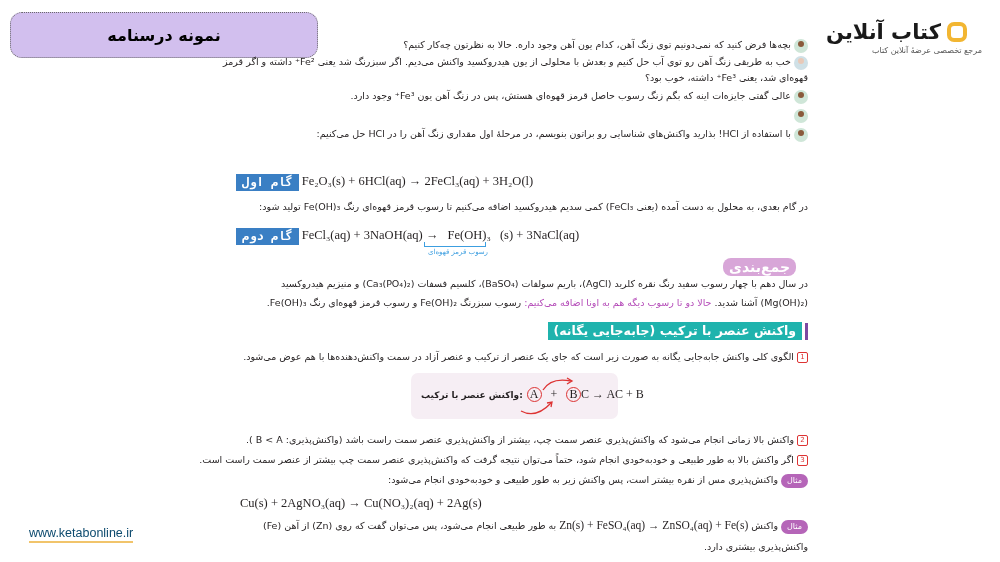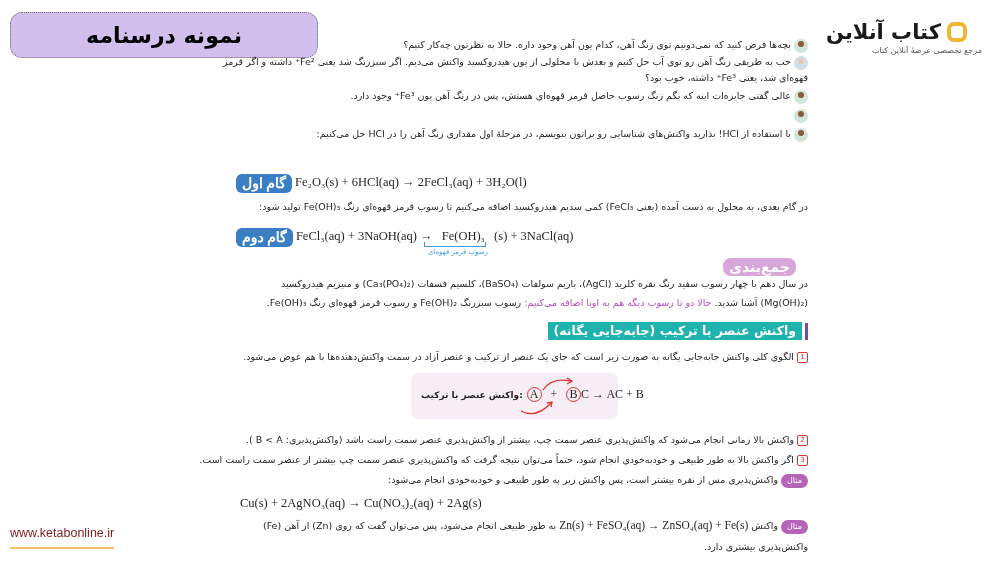--- a/index.html
+++ b/index.html
@@ -4,39 +4,39 @@
 <style>
   html, body { margin:0; padding:0; }
   body {
     width:1000px; height:562px; overflow:hidden; background:#ffffff;
     position:relative; font-family:"DejaVu Sans", sans-serif; color:#231f20;
   }
   .badge-title {
     position:absolute; left:10px; top:12px; width:306px; height:44px;
     background:#d2bfee; border:1px dotted #6a6a6a; border-radius:12px;
     display:flex; align-items:center; justify-content:center;
-    font-size:22px; font-weight:bold; color:#000; direction:rtl;
+    font-size:16px; font-weight:bold; color:#000; direction:rtl;
   }
   .logo { position:absolute; left:826px; top:20px; width:160px; height:42px; }
   .logo-row { display:flex; align-items:center; justify-content:flex-end; direction:rtl; gap:6px; }
   .logo-name { font-size:21px; font-weight:bold; color:#1a1a1a; line-height:24px; }
   .logo-mark { width:20px; height:20px; border:4px solid #f2b632; border-radius:7px; box-sizing:border-box; }
   .logo-sub { font-size:8px; color:#555; text-align:right; direction:rtl; margin-top:2px; padding-right:4px; }
-  .site { position:absolute; left:10px; top:526px; font-size:12.5px; color:#7f1d1d;
-    font-family:"Liberation Sans", sans-serif; border-bottom:2px solid #f1c46b; padding-bottom:7px; }
+  .site { position:absolute; left:29px; top:526px; font-size:12.5px; color:#0c4a6e;
+    font-family:"Liberation Sans", sans-serif; border-bottom:2px solid #f1c46b; padding-bottom:1px; }
   .page { position:absolute; left:232px; top:30px; width:576px; direction:rtl; }
   .line { position:absolute; right:0; font-size:9.5px; line-height:14px; white-space:nowrap; direction:rtl; }
   .avatar { display:inline-block; width:14px; height:14px; border-radius:50%; background:#cfe6d8;
     vertical-align:middle; margin-left:3px; position:relative; overflow:hidden; }
   .avatar::after { content:""; position:absolute; left:4px; top:2px; width:6px; height:6px; border-radius:50%; background:#8a5a3b; }
   .avatar.girl { background:#cfe0e6; }
   .avatar.girl::after { background:#e8c9b8; }
   .eq { position:absolute; font-family:"Liberation Serif", serif; font-size:12.5px; direction:ltr; white-space:nowrap; }
-  .step-pill { display:inline-block; background:#3a7fc4; color:#fff; font-size:14px; font-weight:bold;
-    border-radius:6px; padding:1px 6px; font-family:Liberation Serif, serif; vertical-align:middle; direction:rtl; }
+  .step-pill { display:inline-block; background:#3a7fc4; color:#fff; font-size:12px; font-weight:bold;
+    border-radius:0; padding:1px 6px; font-family:Liberation Mono, monospace; vertical-align:middle; direction:rtl; }
   .pink-pill { display:inline-block; background:#b565b8; color:#fff; font-size:8px; font-weight:normal;
     border-radius:8px; padding:0 6px; direction:rtl; vertical-align:middle; }
   .sum-pill { position:absolute; right:12px; top:228px; background:#d8a6d8; color:#fff; font-size:14px;
     font-weight:bold; border-radius:8px; padding:1px 6px; }
   .section-head { position:absolute; right:0; top:292px; direction:rtl; display:flex; align-items:center; }
   .section-bar { width:3px; height:17px; background:#7b4aa1; margin-left:3px; }
   .section-title { background:#1fb3ad; color:#fff; font-weight:bold; font-size:12.5px; padding:1px 6px; line-height:16px; }
   .num-box { display:inline-block; width:9px; height:9px; border:1px solid #d33; color:#d33; font-size:7px;
     line-height:9px; text-align:center; border-radius:2px; vertical-align:middle; margin-left:3px; }
   .underbrace { position:absolute; left:208px; top:228px; width:60px; height:4px; border:1.5px solid #3c9ee0; border-top:none; }

